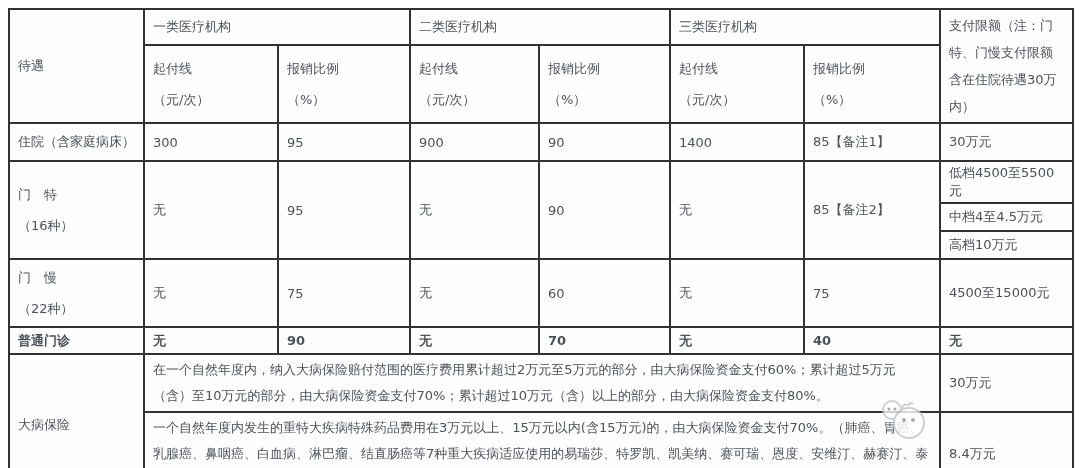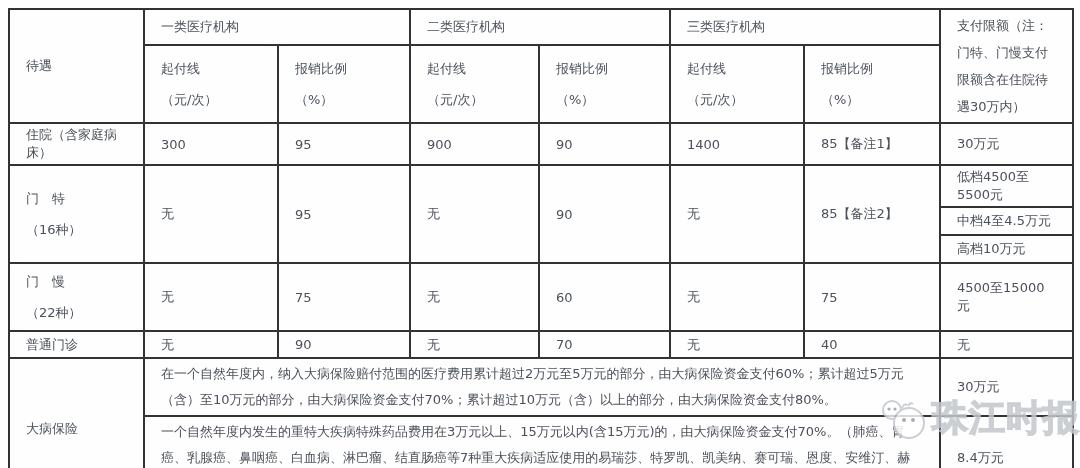--- a/index.html
+++ b/index.html
@@ -14,35 +14,35 @@
   *{margin:0;padding:0;box-sizing:border-box;}
   body{background:#ffffff;font-family:"DejaVu Sans","Liberation Sans",sans-serif;}
   .page{position:relative;width:1080px;height:468px;background:#ffffff;overflow:hidden;}
   table.benefits{
     position:absolute;left:8px;top:8px;width:1064px;
     border-collapse:collapse;table-layout:fixed;
     font-size:13px;color:var(--text);
   }
   table.benefits td{
     border:2px solid var(--border);
-    padding:2px 16px;
+    padding:2px 8px;
     vertical-align:middle;
     text-align:left;
     background:var(--white-bg);
     overflow:hidden;
   }
   td.bg-h{background:var(--header-bg);}
   td.bg-band{background:var(--band-bg);}
   td.bg-soft{background:var(--soft-bg);}
   .r-ghead{height:35px;}
   .r-shead{height:75px;}
-  .r-hosp{height:25px;}
+  .r-hosp{height:38px;}
   .r-sub{height:28px;}
   .r-menman{height:52px;margin-top:12px;}
-  .r-outp{height:27px;}
+  .r-outp{height:27px;font-weight:bold;}
   .r-para1{height:55px;}
   .r-para2{height:75px;}
   .two-line{line-height:31px;border-radius:15px;}
   .limit-head{line-height:27px;}
   .para{line-height:26px;}
   .line{display:block;}
   
   .watermark{
     position:absolute;left:878px;top:388px;width:200px;height:60px;
     display:flex;align-items:center;gap:2px;
@@ -182,15 +182,14 @@
       <svg width="52" height="52" viewBox="0 0 52 52">
         <circle cx="14" cy="18" r="9" fill="#ffffff" fill-opacity="0.9" stroke="#c3c7cd" stroke-width="2"></circle>
         <circle cx="11" cy="17" r="1.6" fill="#9aa0a8"></circle>
         <circle cx="17" cy="17" r="1.6" fill="#9aa0a8"></circle>
         <circle cx="31" cy="31" r="15" fill="#ffffff" fill-opacity="0.95" stroke="#c3c7cd" stroke-width="2"></circle>
         <circle cx="26" cy="28" r="2" fill="#9aa0a8"></circle>
         <circle cx="35" cy="28" r="2" fill="#9aa0a8"></circle>
         <path d="M24 16 q2 -5 5 -3 M30 14 q2 -4 5 -2" stroke="#c3c7cd" stroke-width="2" fill="none"></path>
       </svg>
     </span>
-    <span class="wm-text">珠江时报</span>
   </div>
 </div>
 
 </body></html>

